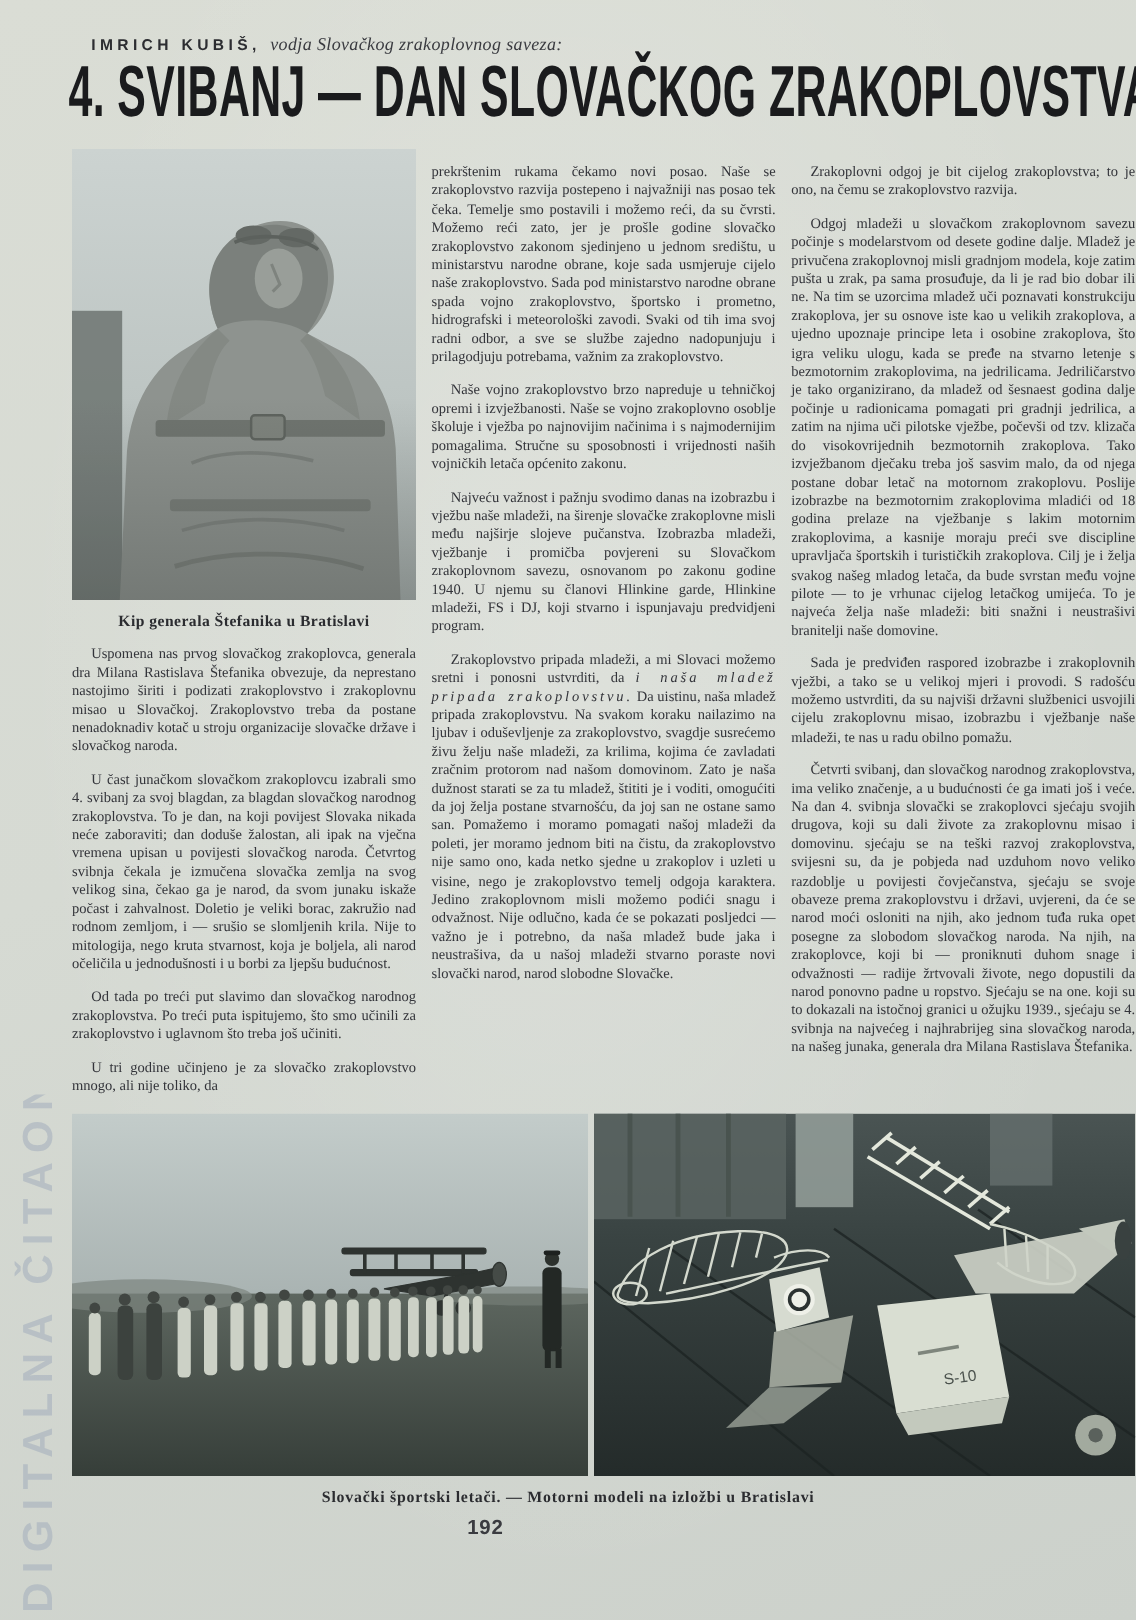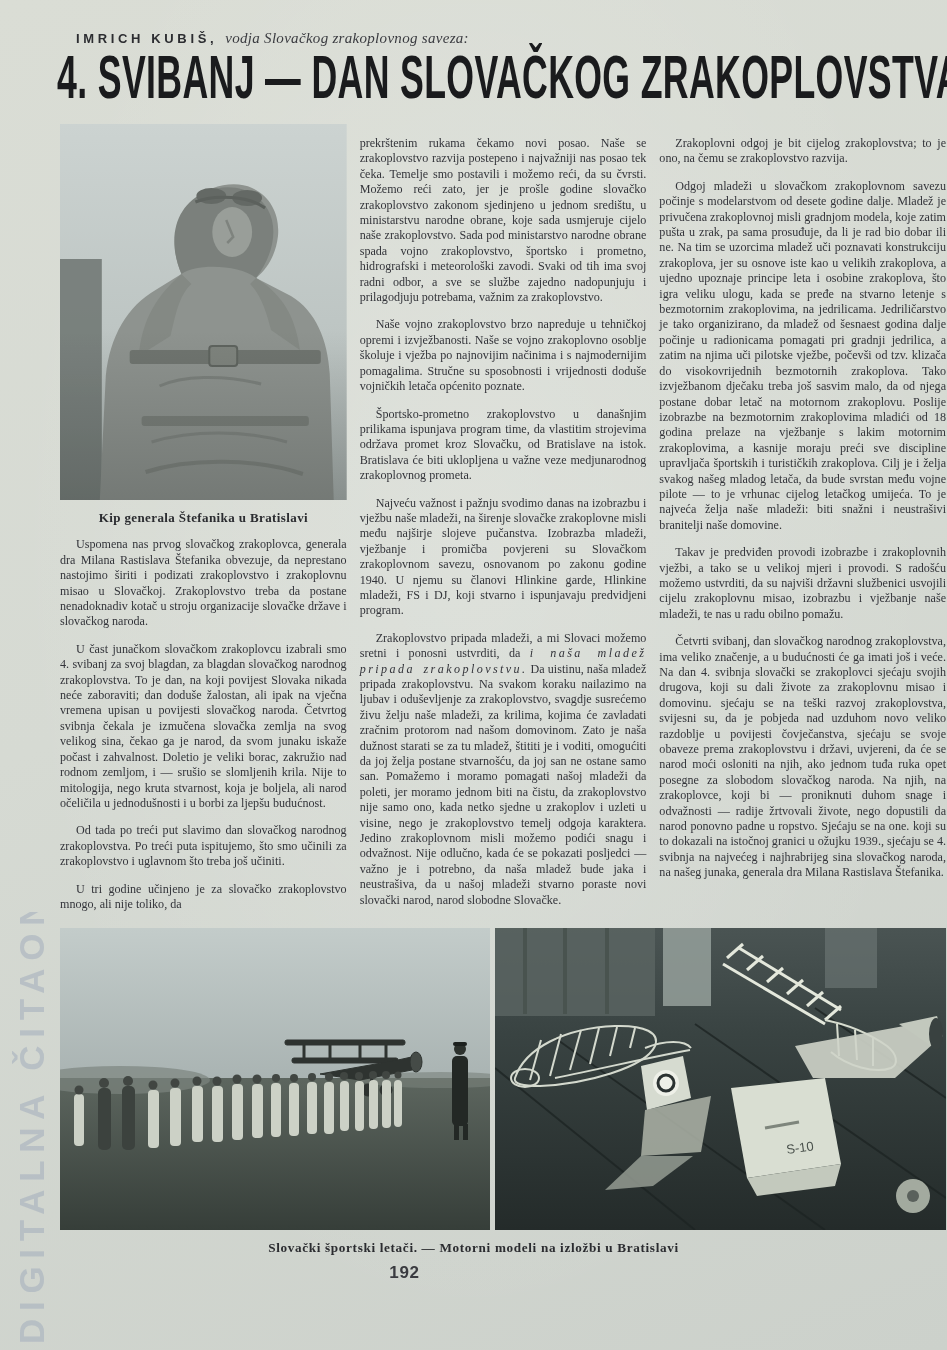--- a/index.html
+++ b/index.html
@@ -132,30 +132,29 @@
       </figure>
       <div class="fig-caption">Kip generala Štefanika u Bratislavi</div>
       <p class="indent">Uspomena nas prvog slovačkog zrakoplovca, generala dra Milana Rastislava Štefanika obvezuje, da neprestano nastojimo širiti i podizati zrakoplovstvo i zrakoplovnu misao u Slovačkoj. Zrakoplovstvo treba da postane nenadoknadiv kotač u stroju organizacije slovačke države i slovačkog naroda.</p>
       <p class="indent">U čast junačkom slovačkom zrakoplovcu izabrali smo 4. svibanj za svoj blagdan, za blagdan slovačkog narodnog zrakoplovstva. To je dan, na koji povijest Slovaka nikada neće zaboraviti; dan doduše žalostan, ali ipak na vječna vremena upisan u povijesti slovačkog naroda. Četvrtog svibnja čekala je izmučena slovačka zemlja na svog velikog sina, čekao ga je narod, da svom junaku iskaže počast i zahvalnost. Doletio je veliki borac, zakružio nad rodnom zemljom, i — srušio se slomljenih krila. Nije to mitologija, nego kruta stvarnost, koja je boljela, ali narod očeličila u jednodušnosti i u borbi za ljepšu budućnost.</p>
       <p class="indent">Od tada po treći put slavimo dan slovačkog narodnog zrakoplovstva. Po treći puta ispitujemo, što smo učinili za zrakoplovstvo i uglavnom što treba još učiniti.</p>
       <p class="indent">U tri godine učinjeno je za slovačko zrakoplovstvo mnogo, ali nije toliko, da</p>
     </div>
 
     <div class="col">
       <p class="noindent">prekrštenim rukama čekamo novi posao. Naše se zrakoplovstvo razvija postepeno i najvažniji nas posao tek čeka. Temelje smo postavili i možemo reći, da su čvrsti. Možemo reći zato, jer je prošle godine slovačko zrakoplovstvo zakonom sjedinjeno u jednom središtu, u ministarstvu narodne obrane, koje sada usmjeruje cijelo naše zrakoplovstvo. Sada pod ministarstvo narodne obrane spada vojno zrakoplovstvo, športsko i prometno, hidrografski i meteorološki zavodi. Svaki od tih ima svoj radni odbor, a sve se službe zajedno nadopunjuju i prilagodjuju potrebama, važnim za zrakoplovstvo.</p>
-      <p class="indent">Naše vojno zrakoplovstvo brzo napreduje u tehničkoj opremi i izvježbanosti. Naše se vojno zrakoplovno osoblje školuje i vježba po najnovijim načinima i s najmodernijim pomagalima. Stručne su sposobnosti i vrijednosti doduše vojničkih letača općenito poznate.</p>
-      <p class="indent">Športsko-prometno zrakoplovstvo u današnjim prilikama ispunjava program time, da vlastitim strojevima održava promet kroz Slovačku, od Bratislave na istok. Bratislava će biti uklopljena u važne veze medjunarodnog zrakoplovnog prometa.</p>
+      <p class="indent">Naše vojno zrakoplovstvo brzo napreduje u tehničkoj opremi i izvježbanosti. Naše se vojno zrakoplovno osoblje školuje i vježba po najnovijim načinima i s najmodernijim pomagalima. Stručne su sposobnosti i vrijednosti naših vojničkih letača općenito zakonu.</p>
       <p class="indent">Najveću važnost i pažnju svodimo danas na izobrazbu i vježbu naše mladeži, na širenje slovačke zrakoplovne misli među najširje slojeve pučanstva. Izobrazba mladeži, vježbanje i promičba povjereni su Slovačkom zrakoplovnom savezu, osnovanom po zakonu godine 1940. U njemu su članovi Hlinkine garde, Hlinkine mladeži, FS i DJ, koji stvarno i ispunjavaju predvidjeni program.</p>
       <p class="indent"><span>Zrakoplovstvo pripada mladeži, a mi Slovaci možemo sretni i ponosni ustvrditi, da </span><span class="spaced">i naša mladež pripada zrakoplovstvu.</span><span> Da uistinu, naša mladež pripada zrakoplovstvu. Na svakom koraku nailazimo na ljubav i oduševljenje za zrakoplovstvo, svagdje susrećemo živu želju naše mladeži, za krilima, kojima će zavladati zračnim protorom nad našom domovinom. Zato je naša dužnost starati se za tu mladež, štititi je i voditi, omogućiti da joj želja postane stvarnošću, da joj san ne ostane samo san. Pomažemo i moramo pomagati našoj mladeži da poleti, jer moramo jednom biti na čistu, da zrakoplovstvo nije samo ono, kada netko sjedne u zrakoplov i uzleti u visine, nego je zrakoplovstvo temelj odgoja karaktera. Jedino zrakoplovnom misli možemo podići snagu i odvažnost. Nije odlučno, kada će se pokazati posljedci — važno je i potrebno, da naša mladež bude jaka i neustrašiva, da u našoj mladeži stvarno poraste novi slovački narod, narod slobodne Slovačke.</span></p>
     </div>
 
     <div class="col">
       <p class="indent">Zrakoplovni odgoj je bit cijelog zrakoplovstva; to je ono, na čemu se zrakoplovstvo razvija.</p>
       <p class="indent">Odgoj mladeži u slovačkom zrakoplovnom savezu počinje s modelarstvom od desete godine dalje. Mladež je privučena zrakoplovnoj misli gradnjom modela, koje zatim pušta u zrak, pa sama prosuđuje, da li je rad bio dobar ili ne. Na tim se uzorcima mladež uči poznavati konstrukciju zrakoplova, jer su osnove iste kao u velikih zrakoplova, a ujedno upoznaje principe leta i osobine zrakoplova, što igra veliku ulogu, kada se pređe na stvarno letenje s bezmotornim zrakoplovima, na jedrilicama. Jedriličarstvo je tako organizirano, da mladež od šesnaest godina dalje počinje u radionicama pomagati pri gradnji jedrilica, a zatim na njima uči pilotske vježbe, počevši od tzv. klizača do visokovrijednih bezmotornih zrakoplova. Tako izvježbanom dječaku treba još sasvim malo, da od njega postane dobar letač na motornom zrakoplovu. Poslije izobrazbe na bezmotornim zrakoplovima mladići od 18 godina prelaze na vježbanje s lakim motornim zrakoplovima, a kasnije moraju preći sve discipline upravljača športskih i turističkih zrakoplova. Cilj je i želja svakog našeg mladog letača, da bude svrstan među vojne pilote — to je vrhunac cijelog letačkog umijeća. To je najveća želja naše mladeži: biti snažni i neustrašivi branitelji naše domovine.</p>
-      <p class="indent">Takav je predviđen provodi izobrazbe i zrakoplovnih vježbi, a tako se u velikoj mjeri i provodi. S radošću možemo ustvrditi, da su najviši državni službenici usvojili cijelu zrakoplovnu misao, izobrazbu i vježbanje naše mladeži, te nas u radu obilno pomažu.</p>
+      <p class="indent">Sada je predviđen raspored izobrazbe i zrakoplovnih vježbi, a tako se u velikoj mjeri i provodi. S radošću možemo ustvrditi, da su najviši državni službenici usvojili cijelu zrakoplovnu misao, izobrazbu i vježbanje naše mladeži, te nas u radu obilno pomažu.</p>
       <p class="indent">Četvrti svibanj, dan slovačkog narodnog zrakoplovstva, ima veliko značenje, a u budućnosti će ga imati još i veće. Na dan 4. svibnja slovački se zrakoplovci sjećaju svojih drugova, koji su dali živote za zrakoplovnu misao i domovinu. sjećaju se na teški razvoj zrakoplovstva, svijesni su, da je pobjeda nad uzduhom novo veliko razdoblje u povijesti čovječanstva, sjećaju se svoje obaveze prema zrakoplovstvu i državi, uvjereni, da će se narod moći osloniti na njih, ako jednom tuđa ruka opet posegne za slobodom slovačkog naroda. Na njih, na zrakoplovce, koji bi — proniknuti duhom snage i odvažnosti — radije žrtvovali živote, nego dopustili da narod ponovno padne u ropstvo. Sjećaju se na one. koji su to dokazali na istočnoj granici u ožujku 1939., sjećaju se 4. svibnja na najvećeg i najhrabrijeg sina slovačkog naroda, na našeg junaka, generala dra Milana Rastislava Štefanika.</p>
     </div>
   </div>
 
   <div class="photo-row">
     <svg viewBox="0 0 430 302" width="430" preserveAspectRatio="none">
       <defs>
         <linearGradient id="afSky" x1="0" y1="0" x2="0" y2="1">
           <stop offset="0" stop-color="#c3ccca"></stop>
             <stop offset="1" stop-color="#a8b2b1"></stop>

